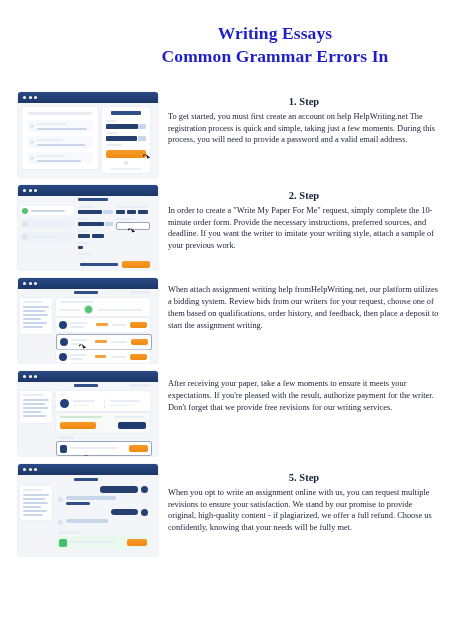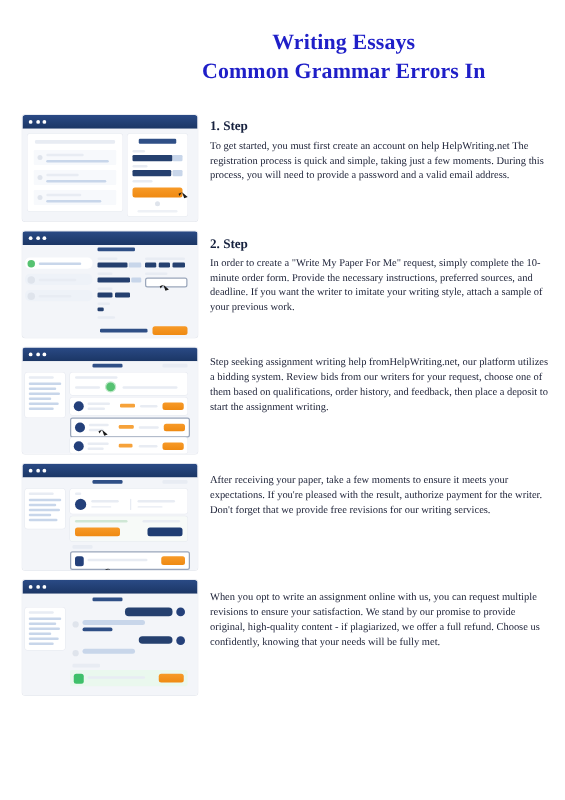--- a/index.html
+++ b/index.html
@@ -45,21 +45,21 @@
   .steps {
     position: absolute;
     left: 168px;
     top: 96px;
     width: 272px;
   }
   .step-block {
     margin-bottom: 2px;
   }
   .step-heading {
-    text-align: left;
+    text-align: center;
     font-weight: bold;
     font-size: 10.5px;
     color: #16213e;
     margin: 0 0 2px 0;
     line-height: 1.2;
     font-family: "Liberation Serif", serif;
   }
   .step-body {
     font-size: 8.4px;
     line-height: 1.42;
@@ -205,28 +205,29 @@
       <div class="step-heading">1. Step</div>
       <p class="step-body"><span>To get started, you must first create an account on help </span><b>HelpWriting.net</b><span> The registration process is quick and simple, taking just a few moments. During this process, you will need to provide a password and a valid email address.</span></p>
     </div>
 
     <div class="step-block sb-2">
       <div class="step-heading">2. Step</div>
       <p class="step-body"><span>In order to create a "Write My Paper For Me" request, simply complete the 10-minute order form. Provide the necessary instructions, preferred sources, and deadline. If you want the writer to imitate your writing style, attach a sample of your previous work.</span><b></b><span></span></p>
     </div>
 
     <div class="step-block sb-3">
-      <p class="step-body"><span>Step seeking assignment writing help from</span><b>HelpWriting.net</b><span>, our platform utilizes a bidding system. Review bids from our writers for your request, choose one of them based on qualifications, order history, and feedback, then place a deposit to start the assignment writing.</span></p>
+      <p class="step-body"><span>When attach assignment writing help from</span><b>HelpWriting.net</b><span>, our platform utilizes a bidding system. Review bids from our writers for your request, choose one of them based on qualifications, order history, and feedback, then place a deposit to start the assignment writing.</span></p>
     </div>
 
     <div class="step-block sb-4">
       <p class="step-body"><span>After receiving your paper, take a few moments to ensure it meets your expectations. If you're pleased with the result, authorize payment for the writer. Don't forget that we provide free revisions for our writing services.</span><b></b><span></span></p>
     </div>
 
     <div class="step-block sb-5">
+      <div class="step-heading">5. Step</div>
       <p class="step-body"><span>When you opt to write an assignment online with us, you can request multiple revisions to ensure your satisfaction. We stand by our promise to provide original, high-quality content - if plagiarized, we offer a full refund. Choose us confidently, knowing that your needs will be fully met.</span><b></b><span></span></p>
     </div>
 
   </div>
 
   <div class="shot shot-1">
     <div class="titlebar">
       <span class="dot"></span>
       <span class="dot"></span>
       <span class="dot"></span>

